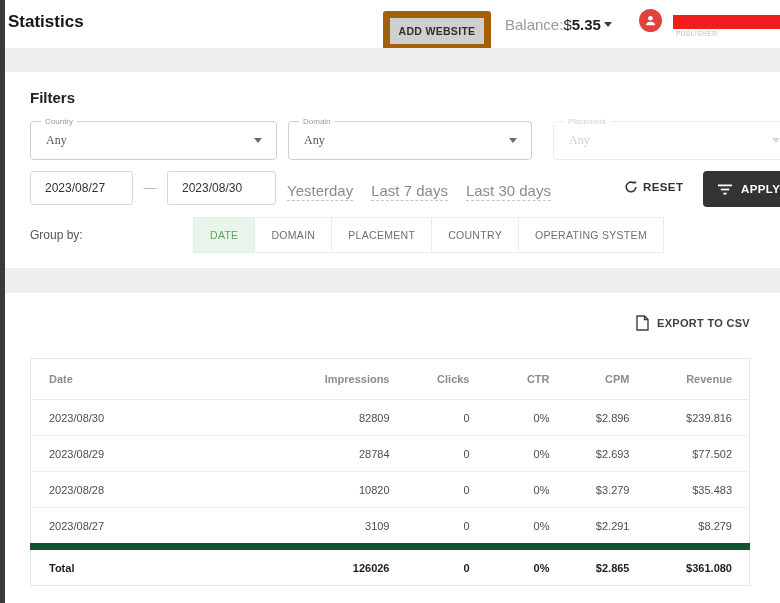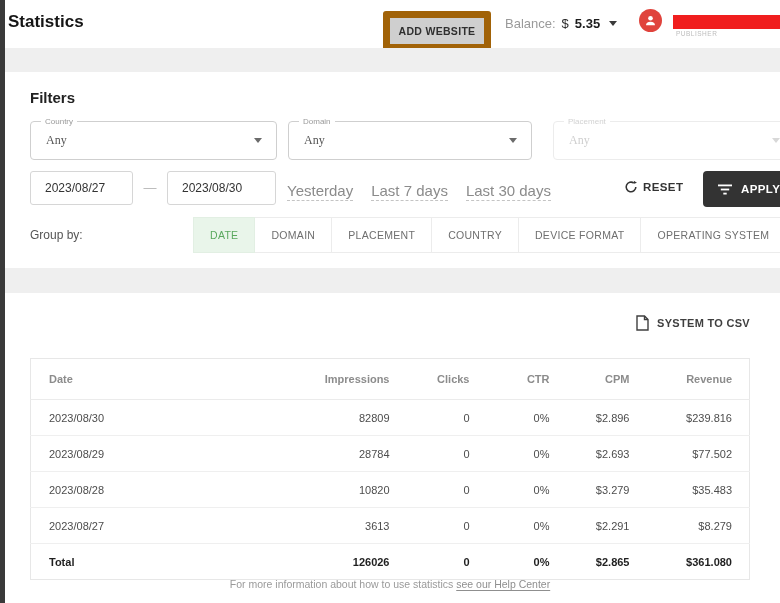--- a/index.html
+++ b/index.html
@@ -5,21 +5,21 @@
   html,body{margin:0;padding:0;background:#fff;}
   .canvas{position:relative;width:780px;height:603px;overflow:hidden;background:#fff;
           font-family:"Liberation Sans", sans-serif;color:#333;}
   .left-strip{position:absolute;left:0;top:0;width:5px;height:603px;background:#3a3a3a;}
   
   .header{position:absolute;left:5px;top:0;width:775px;height:61px;background:#fff;}
   .page-title{position:absolute;left:3px;top:12px;font-size:17px;font-weight:bold;color:#151515;}
   .add-website{position:absolute;left:378px;top:11px;width:94px;height:26px;background:#cfcfcf;
           border:7px solid #a16207;border-radius:3px;font-size:10.5px;font-weight:bold;color:#2f2f2f;
           letter-spacing:.3px;display:flex;align-items:center;justify-content:center;cursor:pointer;}
-  .balance{position:absolute;left:500px;top:16px;display:flex;align-items:center;gap:6px;font-size:13px;}
+  .balance{position:absolute;left:500px;top:16px;display:flex;align-items:center;font-size:15px;}
   .balance .lbl{color:#9a9a9a;}
   .balance .cur{color:#2c2c2c;}
   .balance .val{color:#1d1d1d;font-weight:bold;}
   .caret-down{width:0;height:0;border-left:4px solid transparent;border-right:4px solid transparent;
           border-top:5px solid #3a3a3a;margin-left:3px;}
   .avatar{position:absolute;left:634px;top:9px;width:23px;height:23px;border-radius:50%;
           background:#e0433c;display:flex;align-items:center;justify-content:center;}
   .redaction{position:absolute;left:668px;top:15px;width:112px;height:14px;background:#f01e1e;}
   .role{position:absolute;left:671px;top:30px;font-size:6.5px;color:#bdbdbd;letter-spacing:.5px;}
   
@@ -62,21 +62,21 @@
   
   .export{position:absolute;right:30px;top:315px;display:flex;align-items:center;gap:8px;cursor:pointer;}
   .export .txt{font-size:11px;font-weight:bold;color:#3f3f3f;letter-spacing:.3px;}
   
   .stats-table{position:absolute;left:30px;top:358px;width:720px;border:1px solid #e7e7e7;border-radius:2px;
           border-collapse:collapse;table-layout:fixed;}
   .stats-table th{font-size:11px;font-weight:bold;color:#8c8c8c;height:38px;border-bottom:1px solid #ebebeb;}
   .stats-table td{font-size:11px;color:#4d4d4d;height:33px;border-bottom:1px solid #efefef;}
   .stats-table th:first-child,.stats-table td:first-child{text-align:left;padding-left:18px;}
   .stats-table th.num,.stats-table td.num{text-align:right;padding-right:17px;}
-  .stats-table tr.total td{font-weight:bold;color:#1f1f1f;border-bottom:none;border-top:1px solid #14532d;}
+  .stats-table tr.total td{font-weight:bold;color:#1f1f1f;border-bottom:none;border-top:7px solid #14532d;}
   col.c-date{width:auto;} col.c-imp{width:140px;} col.c-clicks{width:80px;}
   col.c-ctr{width:80px;} col.c-cpm{width:80px;} col.c-rev{width:103px;}
   
   .footer{position:absolute;left:0;top:578px;width:780px;text-align:center;font-size:10.5px;color:#9a9a9a;}
   .footer .link{color:#8f8f8f;text-decoration:underline;text-underline-offset:2px;cursor:pointer;}
   svg{display:block;}
 </style>
 </head>
 <body>
 
@@ -147,32 +147,31 @@
     </svg>
     <span class="txt">APPLY</span>
   </div>
 
   <div class="groupby-label">Group by:</div>
   <div class="tabs" id="groupby-tabs">
       <div class="tab active">DATE</div>
       <div class="tab">DOMAIN</div>
       <div class="tab">PLACEMENT</div>
       <div class="tab">COUNTRY</div>
-      <div class="tab">DEVICE FORMAT</div>
       <div class="tab">OPERATING SYSTEM</div>
     </div>
 
   <div class="band2"></div>
 
   <div class="export">
     <svg width="13" height="16" viewBox="0 0 13 16">
       <path d="M1 1 H8.5 L12 4.5 V15 H1 Z" fill="none" stroke="#3f3f3f" stroke-width="1.4"></path>
       <path d="M8.5 1 V4.5 H12" fill="none" stroke="#3f3f3f" stroke-width="1.4"></path>
     </svg>
-    <span class="txt">SYSTEM TO CSV</span>
+    <span class="txt">EXPORT TO CSV</span>
   </div>
 
   <table class="stats-table" id="stats-table">
     <colgroup>
       <col class="c-date">
         <col class="c-imp">
         <col class="c-clicks">
       <col class="c-ctr">
         <col class="c-cpm">
         <col class="c-rev">
@@ -207,34 +206,30 @@
         <tr>
           <td>2023/08/28</td>
           <td class="num">10820</td>
           <td class="num">0</td>
           <td class="num">0%</td>
           <td class="num">$3.279</td>
           <td class="num">$35.483</td>
         </tr>
         <tr>
           <td>2023/08/27</td>
-          <td class="num">3613</td>
+          <td class="num">3109</td>
           <td class="num">0</td>
           <td class="num">0%</td>
           <td class="num">$2.291</td>
           <td class="num">$8.279</td>
         </tr>
         <tr class="total">
           <td>Total</td>
           <td class="num">126026</td>
           <td class="num">0</td>
           <td class="num">0%</td>
           <td class="num">$2.865</td>
           <td class="num">$361.080</td>
         </tr>
       </tbody>
   </table>
 
-  <div class="footer">
-    <span>For more information about how to use statistics</span>
-    <span class="link">see our Help Center</span>
-  </div>
 </div>
 
 </body></html>

